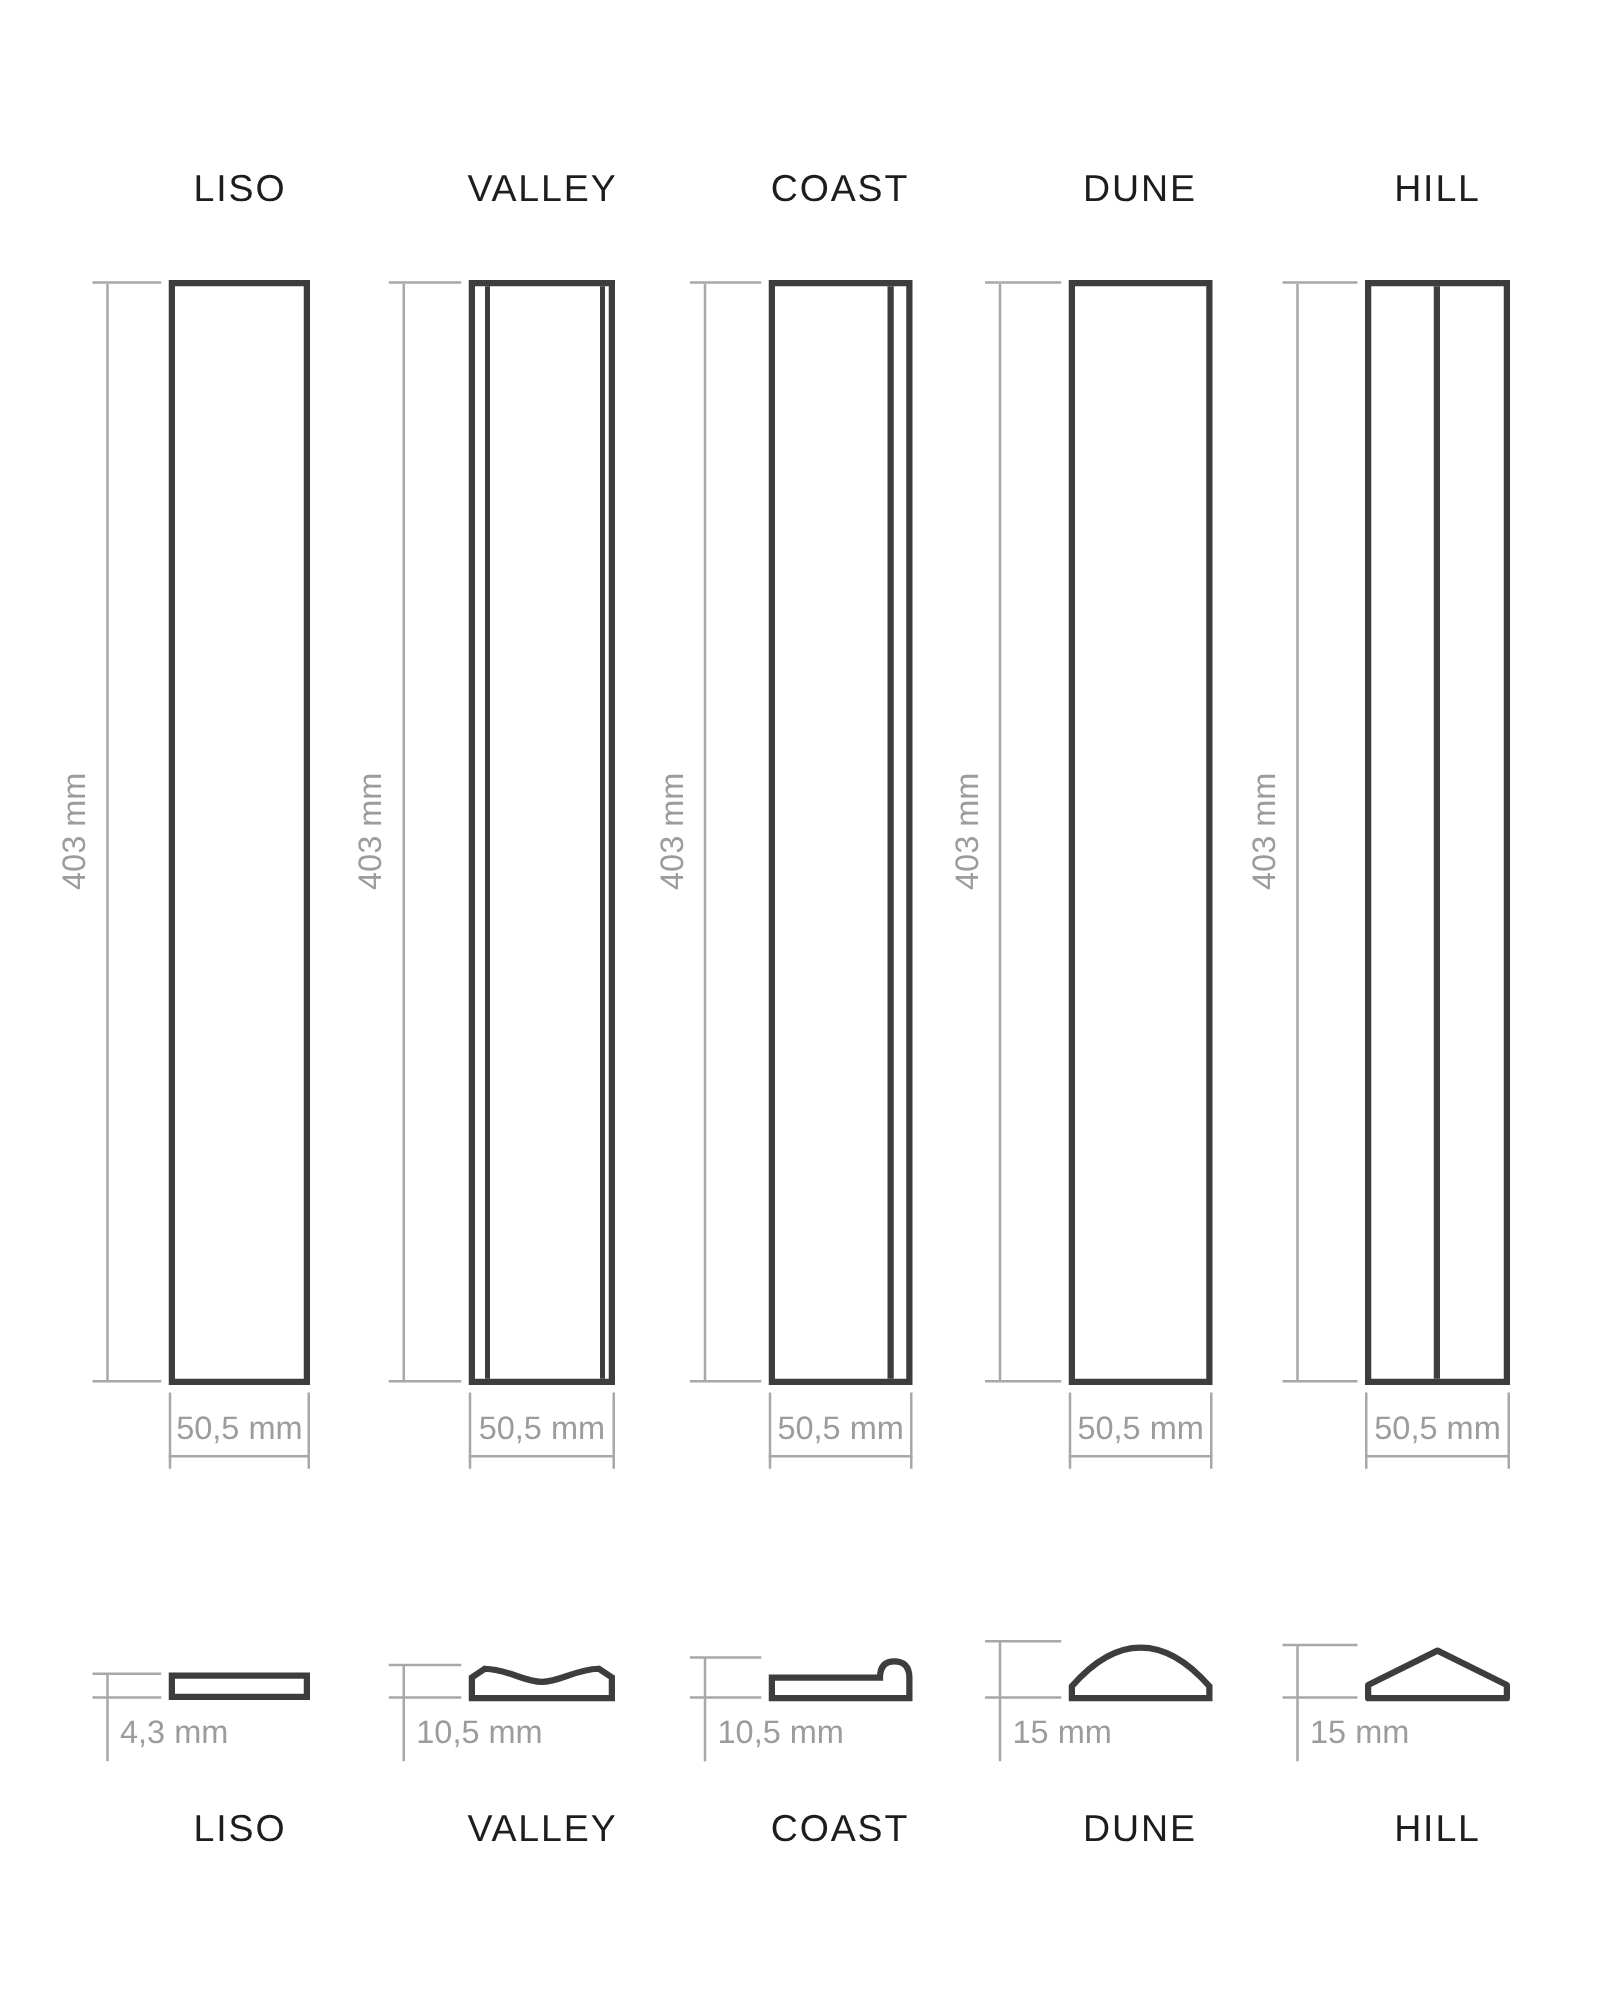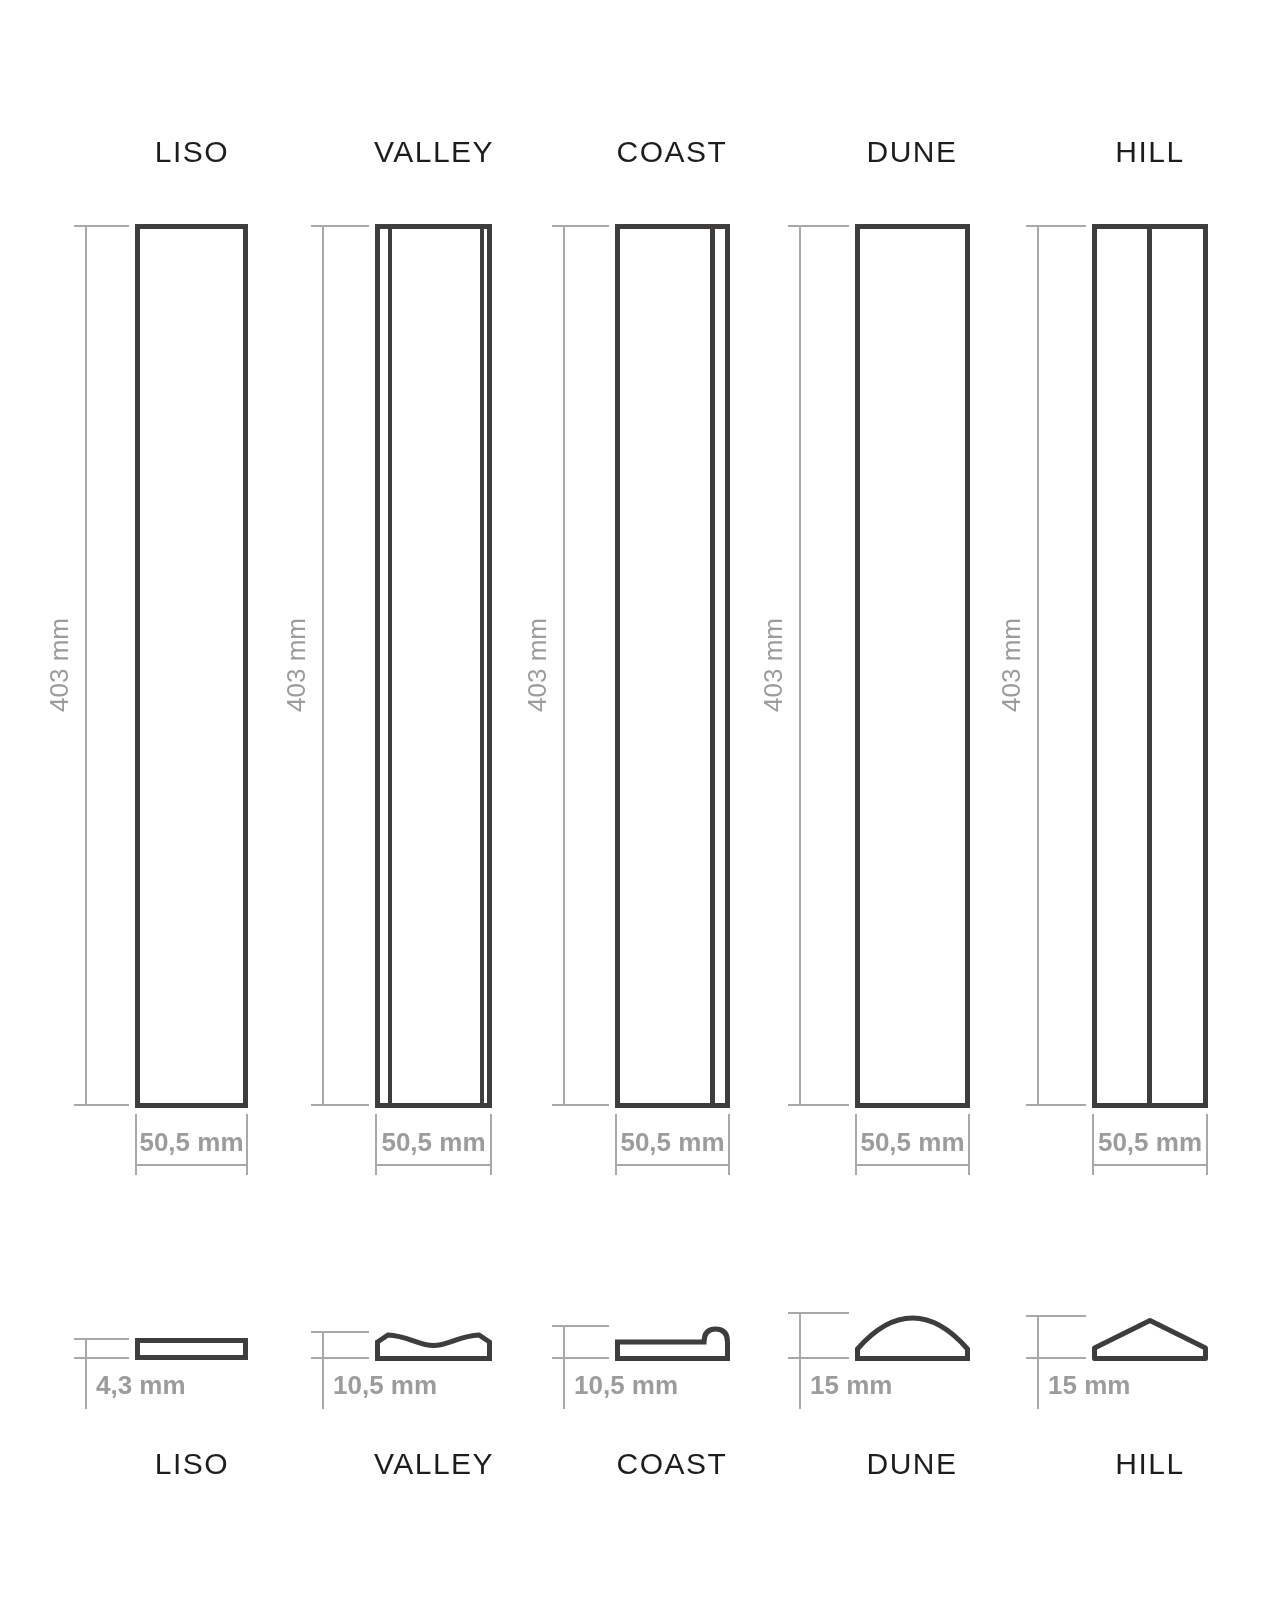--- a/index.html
+++ b/index.html
@@ -6,21 +6,21 @@
   .canvas{
     position:relative;width:1279px;height:1606px;background:#ffffff;
     font-family:"Liberation Sans", sans-serif;overflow:hidden;
   }
   .pname{
     position:absolute;width:160px;height:36px;text-align:center;
     font-size:30px;font-weight:300;letter-spacing:1.5px;color:#1d1d1b;line-height:36px;
   }
   .dimline{position:absolute;background:#a8a8a8;}
   .dimtxt{
-    position:absolute;font-size:26px;font-weight:700;color:#9c9c9c;line-height:30px;
+    position:absolute;font-size:26px;font-weight:400;color:#9c9c9c;line-height:30px;
   }
   .dimtxt.center{text-align:center;}
   .rot{
     position:absolute;width:120px;height:30px;text-align:center;
     transform:rotate(-90deg);transform-origin:center center;
     font-size:26px;font-weight:300;color:#9c9c9c;line-height:30px;
   }
   .tile{
     position:absolute;top:224px;height:884px;box-sizing:border-box;
     border:5px solid #3f3c3c;background:#ffffff;

